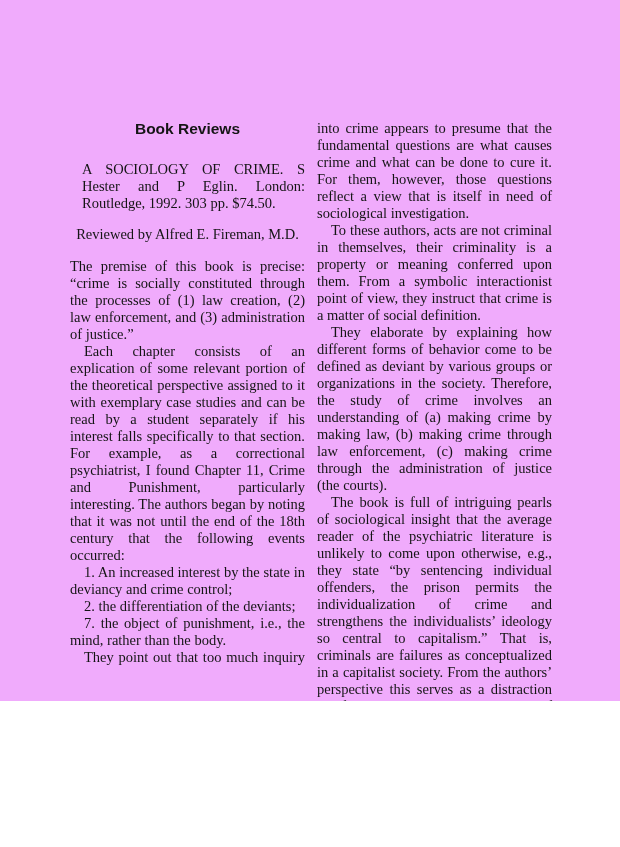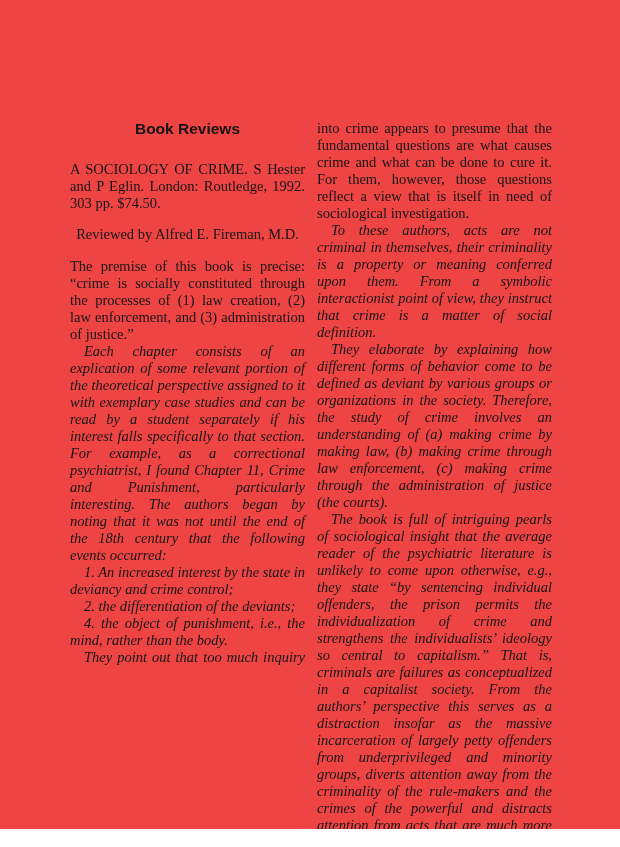--- a/index.html
+++ b/index.html
@@ -3,22 +3,22 @@
 <meta charset="utf-8">
 <style>
   html, body {
     margin: 0;
     padding: 0;
     background: #ffffff;
   }
   .page {
     position: relative;
     width: 620px;
-    height: 829px;
-    background: #ef4444;
+    height: 701px;
+    background: #f0abfc;
     color: #151515;
     overflow: hidden;
   }
   .content {
     position: absolute;
     left: 70px;
     top: 120px;
     width: 482px;
     display: flex;
     gap: 12px;
@@ -32,33 +32,32 @@
   }
   .section-title {
     font-family: "Liberation Sans", "DejaVu Sans", sans-serif;
     font-weight: 700;
     font-size: 15.5px;
     line-height: 18px;
     text-align: center;
     margin: 0 0 23px 0;
   }
   .citation {
-    margin: 0 0 14px 0;
+    margin: 0 0 14px 12px;
   }
   .reviewer {
     margin: 0 0 15px 0;
     text-align: center;
   }
   .para {
     margin: 0;
     text-align: justify;
   }
   .para.indent {
     text-indent: 14px;
-    font-style: italic;
   }
   .para.justify-last {
     text-align-last: justify;
   }
   .footer {
     position: absolute;
     left: 70px;
     top: 791px;
     width: 482px;
     display: flex;
@@ -77,21 +76,21 @@
 
     <div class="col">
       <h1 class="section-title">Book Reviews</h1>
       <p class="citation">A SOCIOLOGY OF CRIME. S Hester and P Eglin. London: Routledge, 1992. 303 pp. $74.50.</p>
       <p class="reviewer">Reviewed by Alfred E. Fireman, M.D.</p>
       <div class="body-text">
           <p class="para">The premise of this book is precise: “crime is socially constituted through the processes of (1) law creation, (2) law enforcement, and (3) administration of justice.”</p>
           <p class="para indent">Each chapter consists of an explication of some relevant portion of the theoretical perspective assigned to it with exemplary case studies and can be read by a student separately if his interest falls specifically to that section. For example, as a correctional psychiatrist, I found Chapter 11, Crime and Punishment, particularly interesting. The authors began by noting that it was not until the end of the 18th century that the following events occurred:</p>
           <p class="para indent">1. An increased interest by the state in deviancy and crime control;</p>
           <p class="para indent">2. the differentiation of the deviants;</p>
-          <p class="para indent">4. the object of punishment, i.e., the mind, rather than the body.</p>
+          <p class="para indent">7. the object of punishment, i.e., the mind, rather than the body.</p>
           <p class="para indent justify-last">They point out that too much inquiry</p>
         </div>
     </div>
 
     <div class="col">
       <div class="body-text">
           <p class="para">into crime appears to presume that the fundamental questions are what causes crime and what can be done to cure it. For them, however, those questions reflect a view that is itself in need of sociological investigation.</p>
           <p class="para indent">To these authors, acts are not criminal in themselves, their criminality is a property or meaning conferred upon them. From a symbolic interactionist point of view, they instruct that crime is a matter of social definition.</p>
           <p class="para indent">They elaborate by explaining how different forms of behavior come to be defined as deviant by various groups or organizations in the society. Therefore, the study of crime involves an understanding of (a) making crime by making law, (b) making crime through law enforcement, (c) making crime through the administration of justice (the courts).</p>
           <p class="para indent justify-last">The book is full of intriguing pearls of sociological insight that the average reader of the psychiatric literature is unlikely to come upon otherwise, e.g., they state “by sentencing individual offenders, the prison permits the individualization of crime and strengthens the individualists’ ideology so central to capitalism.” That is, criminals are failures as conceptualized in a capitalist society. From the authors’ perspective this serves as a distraction insofar as the massive incarceration of largely petty offenders from underprivileged and minority groups, diverts attention away from the criminality of the rule-makers and the crimes of the powerful and distracts attention from acts that are much more</p>

